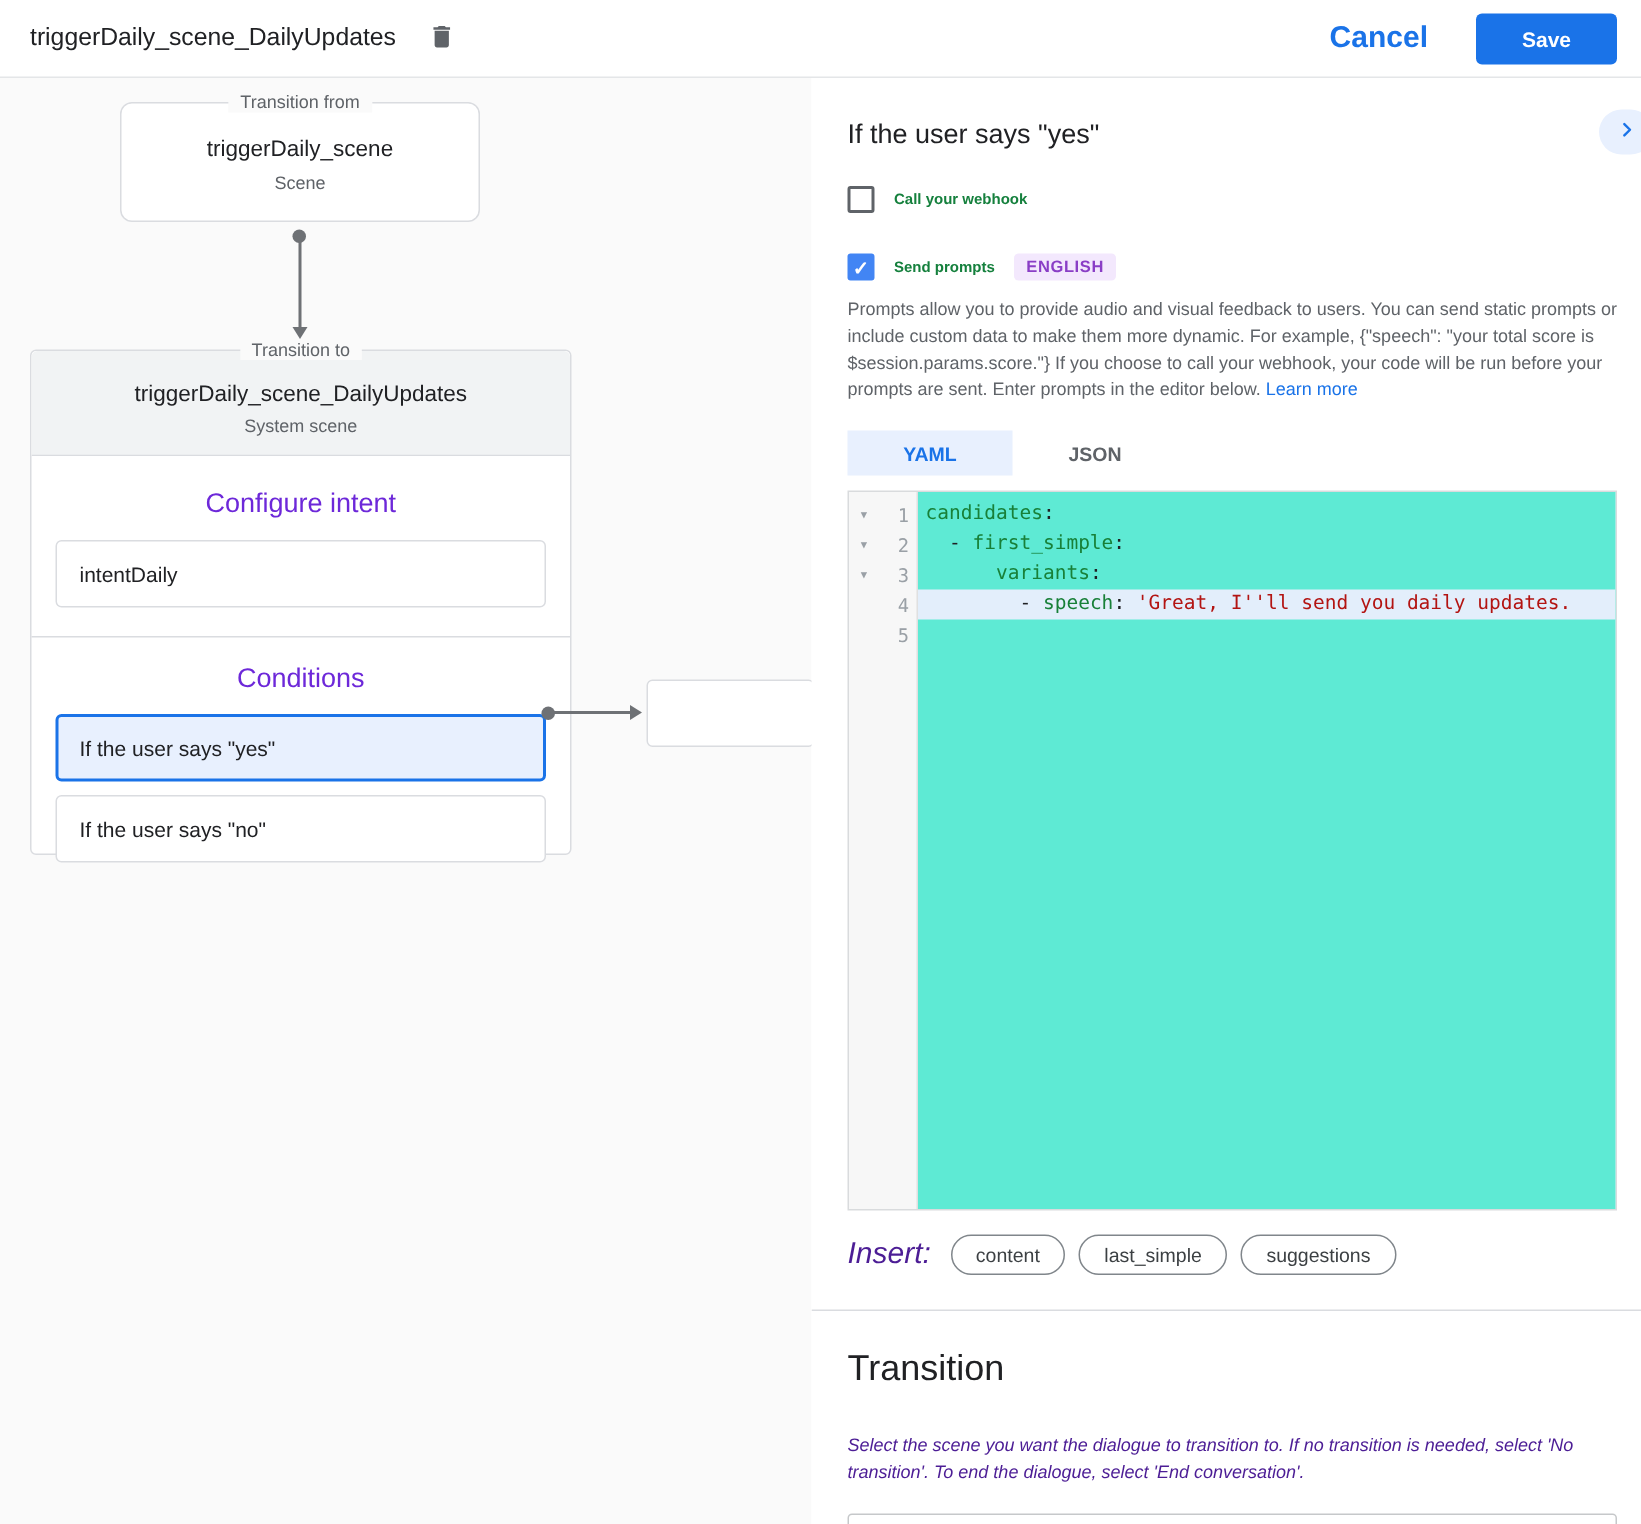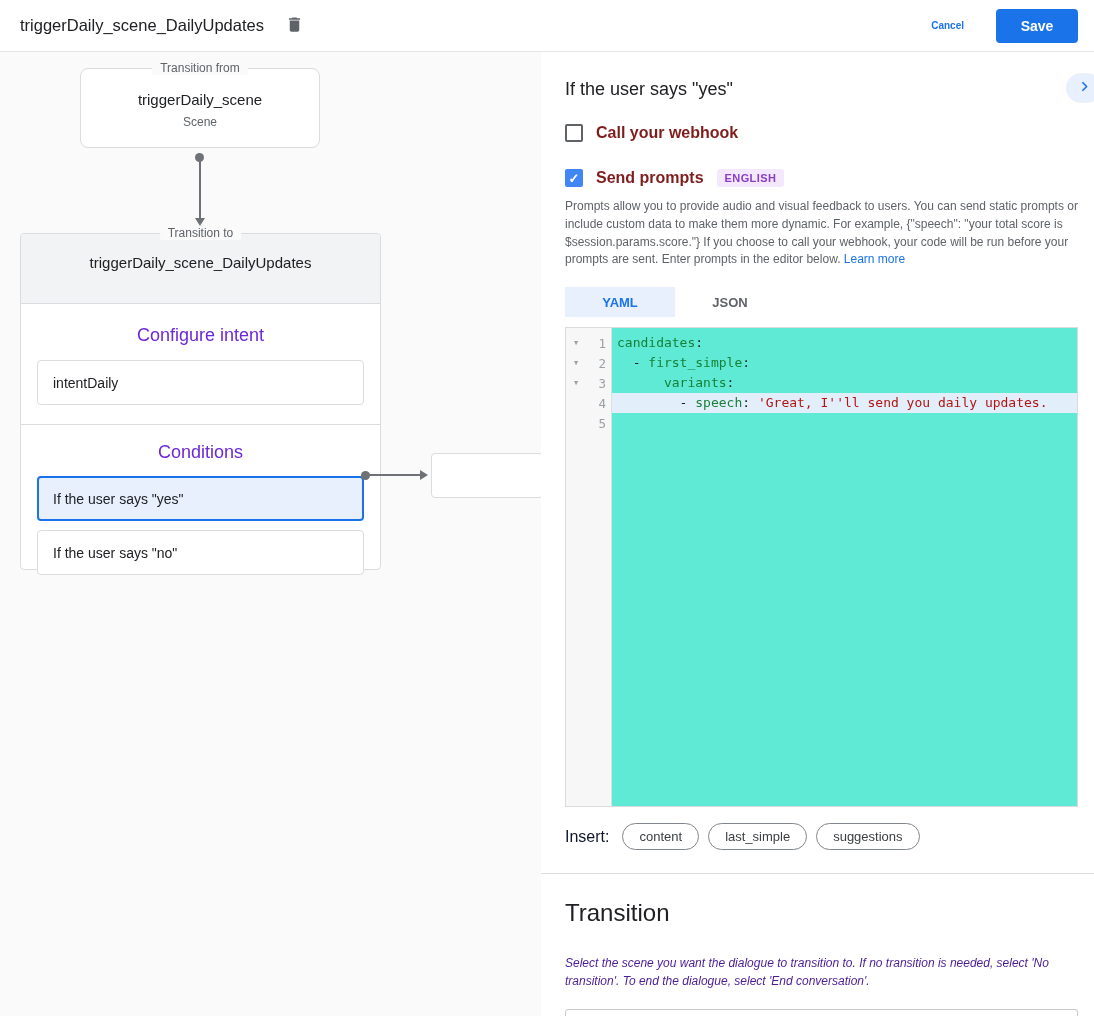--- a/index.html
+++ b/index.html
@@ -7,23 +7,23 @@
               font-family:"Liberation Sans", sans-serif; color:#202124; }
 
   
   .topbar { position:absolute; left:0; top:0; width:1094px; height:52px; background:#fff;
             border-bottom:1px solid #e4e6e8; display:flex; align-items:center;
             padding:0 16px 0 20px; z-index:30; }
   .topbar-title { font-size:16.5px; color:#202124; }
   .trash-btn { margin-left:18px; border:none; background:none; cursor:pointer; width:26px; height:26px;
                display:flex; align-items:center; justify-content:center; }
   .topbar-spacer { flex:1; }
-  .cancel-btn { border:none; background:none; color:#1a73e8; font-size:10px; font-weight:700;
+  .cancel-btn { border:none; background:none; color:#1a73e8; font-size:20px; font-weight:700;
                 margin-right:32px; cursor:pointer; font-family:"Liberation Sans",sans-serif; }
-  .save-btn { background:#1a73e8; color:#fff; border:none; border-radius:4px; width:82px; height:34px;
+  .save-btn { background:#1a73e8; color:#fff; border:none; border-radius:4px; width:94px; height:34px;
               font-size:14px; font-weight:700; cursor:pointer; font-family:"Liberation Sans",sans-serif; }
 
   
   .left-panel { position:absolute; left:0; top:52px; width:541px; height:964px; background:#fafafa; z-index:1; }
 
   .from-box { position:absolute; left:80px; top:16px; width:240px; height:80px; background:#fff;
               border:1px solid #dadce0; border-radius:8px; }
   .box-legend { position:absolute; top:-8px; left:50%; transform:translateX(-50%);
                 background:#fafafa; padding:0 8px; font-size:12px; color:#5f6368; white-space:nowrap; }
   .from-box-title { text-align:center; margin-top:22px; font-size:15px; color:#202124; }
@@ -67,21 +67,21 @@
                 background:#e8f0fe; border-radius:15px; cursor:pointer; display:flex;
                 align-items:center; justify-content:center; }
 
   .check-row { display:flex; align-items:center; }
   .row-webhook { margin-top:24px; }
   .row-prompts { margin-top:27px; }
   .checkbox { width:18px; height:18px; border:2px solid #5f6368; border-radius:2px; background:#fff;
               cursor:pointer; flex:0 0 auto; }
   .checkbox.checked { border:none; background:#4285f4; display:flex; align-items:center;
                       justify-content:center; color:#fff; font-size:13px; font-weight:700; }
-  .check-label { margin-left:13px; font-size:16px; font-weight:700; color:#7f1d1d;text-align:center; }
+  .check-label { margin-left:13px; font-size:10px; font-weight:700; color:#15803d;text-align:center; }
   .lang-badge { margin-left:13px; background:#f3e8fd; color:#8a3ec6; font-size:11px; font-weight:700;
                 letter-spacing:.4px; padding:3px 8px; border-radius:3px; }
 
   .desc { margin-top:11px; font-size:12px; line-height:1.48; color:#5f6368; }
   .learn-more { color:#1a73e8; text-decoration:none; cursor:pointer; }
 
   .tabs { margin-top:18px; display:flex; }
   .tab { width:110px; height:30px; display:flex; align-items:center; justify-content:center;
          font-size:13px; font-weight:700; color:#5f6368; cursor:pointer; }
   .tab.active { background:#e8f0fe; color:#1a73e8; }
@@ -93,21 +93,21 @@
   .fold { width:20px; text-align:center; color:#9aa0a6; font-size:7px; cursor:pointer; }
   .lnum { flex:1; text-align:right; padding-right:5px; color:#9aa0a6; font-size:12.5px; }
   .code-area { flex:1; padding-top:5px; overflow:hidden; background:#5eead4; }
   .code-line { height:20px; line-height:20px; white-space:pre; padding-left:5px; }
   .code-line.highlight { background:#e3eefb; }
   .yk { color:#188038; }
   .yp { color:#202124; }
   .ys { color:#b31412; }
 
   .insert-row { margin-top:16px; display:flex; align-items:center; }
-  .insert-label { font-size:16px; color:#0f172a; }
+  .insert-label { font-size:20px; color:#4c1d95;font-style:italic; }
   .pill { margin-left:9px; border:1px solid #80868b; border-radius:14px; background:#fff;
           padding:5px 16px; font-size:13px; color:#3c4043; cursor:pointer;
           font-family:"Liberation Sans",sans-serif; }
   .pill-first { margin-left:13px; }
 
   .panel-divider { margin:23px -16px 0 -24px; border-top:1px solid #dadce0; }
   .transition-h { margin-top:25px; font-size:24px; color:#202124; }
   .transition-desc { margin-top:28px; font-size:12px; line-height:1.48; color:#4c1d95;font-style:italic; }
   .select-box { margin-top:18px; width:100%; height:36px; border:1px solid #c6c8ca; border-radius:3px;
                 display:flex; align-items:center; padding:0 12px; font-size:14px; color:#202124;
@@ -140,20 +140,21 @@
   </div>
 
   <div class="conn-dot" style="left:195px; top:101px;"></div>
   <div class="v-line" style="left:199px; top:108px; height:58px;"></div>
   <div class="arrow-down" style="left:195px; top:166px;"></div>
 
   <div class="to-card">
     <span class="box-legend">Transition to</span>
     <div class="to-card-header">
       <div class="to-card-title">triggerDaily_scene_DailyUpdates</div>
+      <div class="to-card-sub">System scene</div>
     </div>
     <div class="to-card-body">
       <div class="section-h h-intent">Configure intent</div>
       <input class="intent-input" readonly="" value="intentDaily" style="">
       <div class="card-divider"></div>
       <div class="section-h h-cond">Conditions</div>
       <div class="cond-box selected">
         <span>If the user says "yes"</span>
       </div>
       <div class="cond-box">

